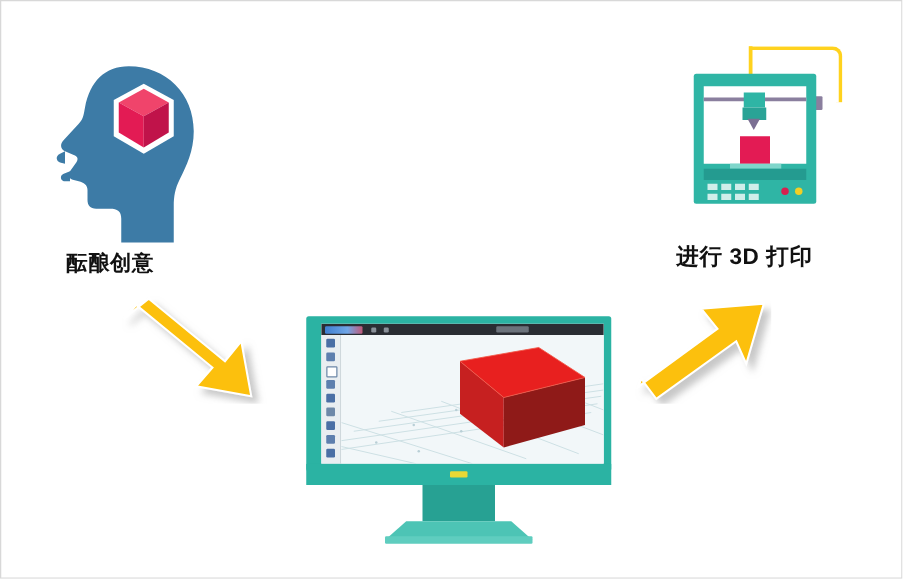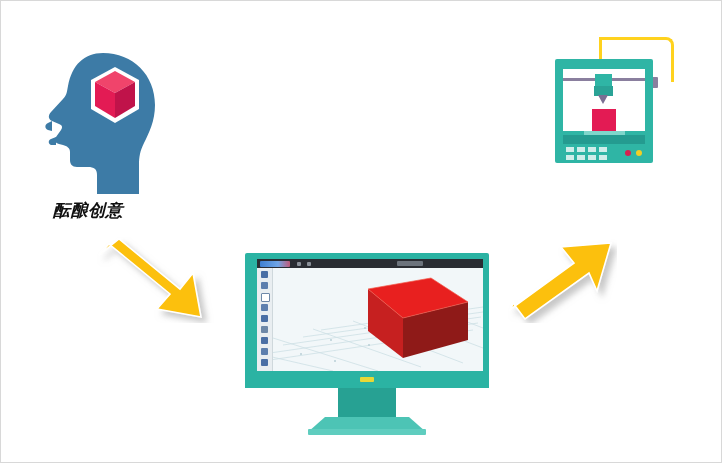--- a/index.html
+++ b/index.html
@@ -39,21 +39,21 @@
   #printer-icon{left:536px;top:36px;width:152px;height:140px;}
 
   
   #arrow-left{left:96px;top:236px;width:122px;height:86px;}
   #arrow-right{left:506px;top:226px;width:110px;height:96px;}
 
   
   #monitor{left:236px;top:252px;width:260px;height:186px;}
 
   
-  #label-ideate{left:52px;top:198px;font-size:17px;font-style:italic;}
+  #label-ideate{left:52px;top:198px;font-size:17px;}
   #label-design{left:239px;top:221px;font-size:19px;}
   #label-print{left:540px;top:192px;font-size:18px;}
 
   
   .screen-bezel{
     position:absolute;left:8px;top:0px;width:244px;height:124px;
     background:#2bb3a3;border-radius:2px;
   }
   .screen-inner{
     position:absolute;left:12px;top:6px;width:226px;height:112px;
@@ -249,14 +249,15 @@
     <div class="pr-panel-btn" style="left:62px;top:110px"></div>
     <div class="pr-panel-btn" style="left:29px;top:118px"></div>
     <div class="pr-panel-btn" style="left:40px;top:118px"></div>
     <div class="pr-panel-btn" style="left:51px;top:118px"></div>
     <div class="pr-panel-btn" style="left:62px;top:118px"></div>
 
     <div class="pr-dot" style="left:88px;top:113px;background:#d6214f"></div>
     <div class="pr-dot" style="left:99px;top:113px;background:#f2cf25"></div>
   </div>
 
+  <div class="abs lbl" id="label-print">进行 3D 打印</div>
 
 </div>
 
 </body></html>

